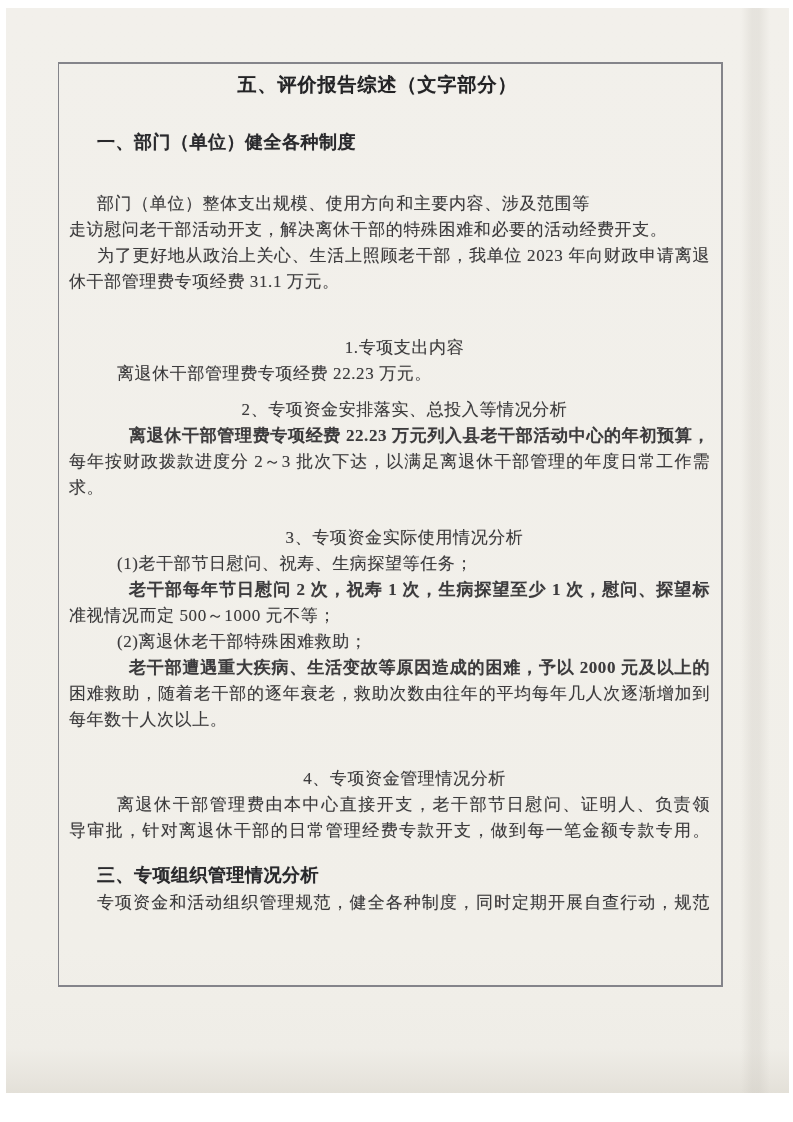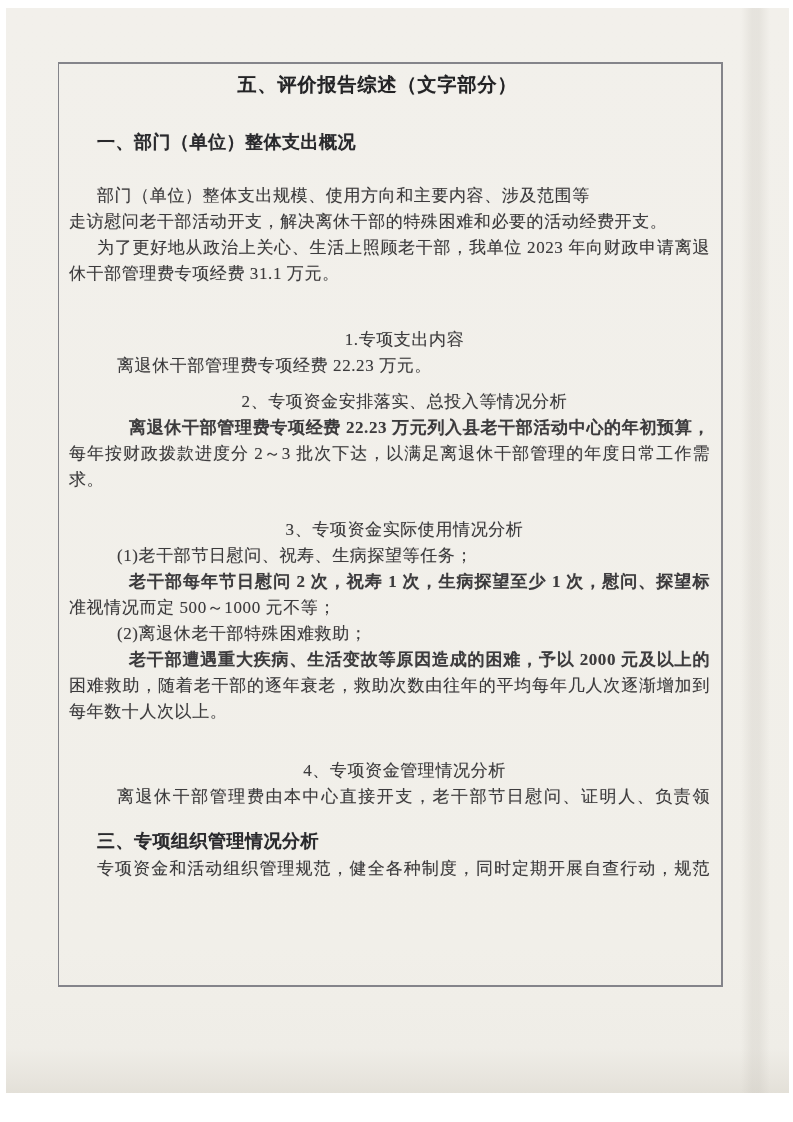--- a/index.html
+++ b/index.html
@@ -66,39 +66,39 @@
     white-space:nowrap;
   }
   .j{ white-space:normal; text-align:justify; text-align-last:justify; }
   .i0{margin-left:10px;}
   .i2{margin-left:38px;}
   .i2b{margin-left:40px;text-align:center;}
   .i3{margin-left:58px;}
   .i4{margin-left:70px;font-weight:bold;}
   .i5{margin-left:82px;}
   .mtH1{margin-top:32px;}
-  .mtP1{margin-top:28px;}
+  .mtP1{margin-top:36px;}
   .mtH2{margin-top:26px;}
   .mtL9{margin-top:40px;}
   .mtL11{margin-top:10px;}
   .mtL15{margin-top:24px;}
   .mtL23{margin-top:33px;}
   .mtH3{margin-top:18px;}
   .mtL27{margin-top:2px;}
 </style>
 </head>
 <body>
 
 <div class="stage">
   <div class="paper">
     <div class="cell">
 
       <div class="t">五、评价报告综述（文字部分）</div>
 
-      <div class="h i2 mtH1">一、部门（单位）整体支出概况</div>
+      <div class="h i2 mtH1">一、部门（单位）健全各种制度</div>
 
       <div class="b i2 mtP1">部门（单位）整体支出规模、使用方向和主要内容、涉及范围等</div>
       <div class="b i0">走访慰问老干部活动开支，解决离休干部的特殊困难和必要的活动经费开支。</div>
       <div class="b i2 j">为了更好地从政治上关心、生活上照顾老干部，我单位 2023 年向财政申请离退</div>
       <div class="b i0">休干部管理费专项经费 31.1 万元。</div>
 
 
       <div class="b i2b mtL9">1.专项支出内容</div>
       <div class="b i3">离退休干部管理费专项经费 22.23 万元。</div>
 
@@ -111,19 +111,20 @@
       <div class="b i3">(1)老干部节日慰问、祝寿、生病探望等任务；</div>
       <div class="b i4 j">老干部每年节日慰问 2 次，祝寿 1 次，生病探望至少 1 次，慰问、探望标</div>
       <div class="b i0">准视情况而定 500～1000 元不等；</div>
       <div class="b i3">(2)离退休老干部特殊困难救助；</div>
       <div class="b i4 j">老干部遭遇重大疾病、生活变故等原因造成的困难，予以 2000 元及以上的</div>
       <div class="b i0 j">困难救助，随着老干部的逐年衰老，救助次数由往年的平均每年几人次逐渐增加到</div>
       <div class="b i0">每年数十人次以上。</div>
 
       <div class="b i2b mtL23">4、专项资金管理情况分析</div>
       <div class="b i3 j">离退休干部管理费由本中心直接开支，老干部节日慰问、证明人、负责领</div>
+      <div class="b i0 j">导审批，针对离退休干部的日常管理经费专款开支，做到每一笔金额专款专用。</div>
 
       <div class="h i2 mtH3">三、专项组织管理情况分析</div>
       <div class="b i2 j mtL27">专项资金和活动组织管理规范，健全各种制度，同时定期开展自查行动，规范</div>
 
     </div>
   </div>
 </div>
 
 </body></html>

